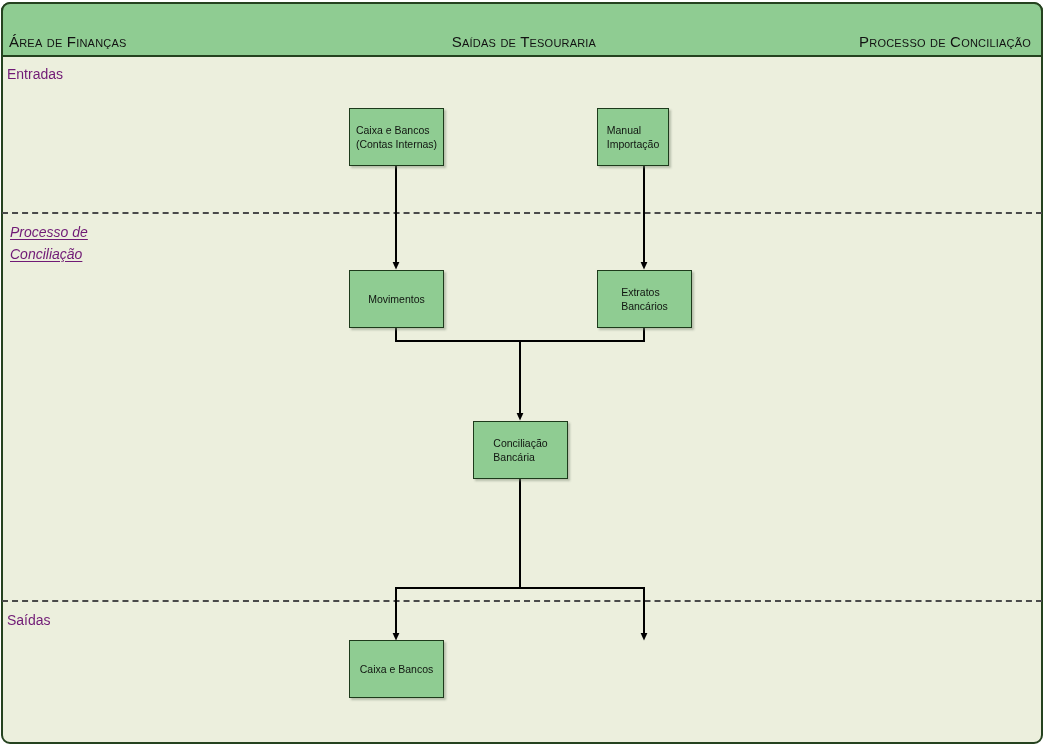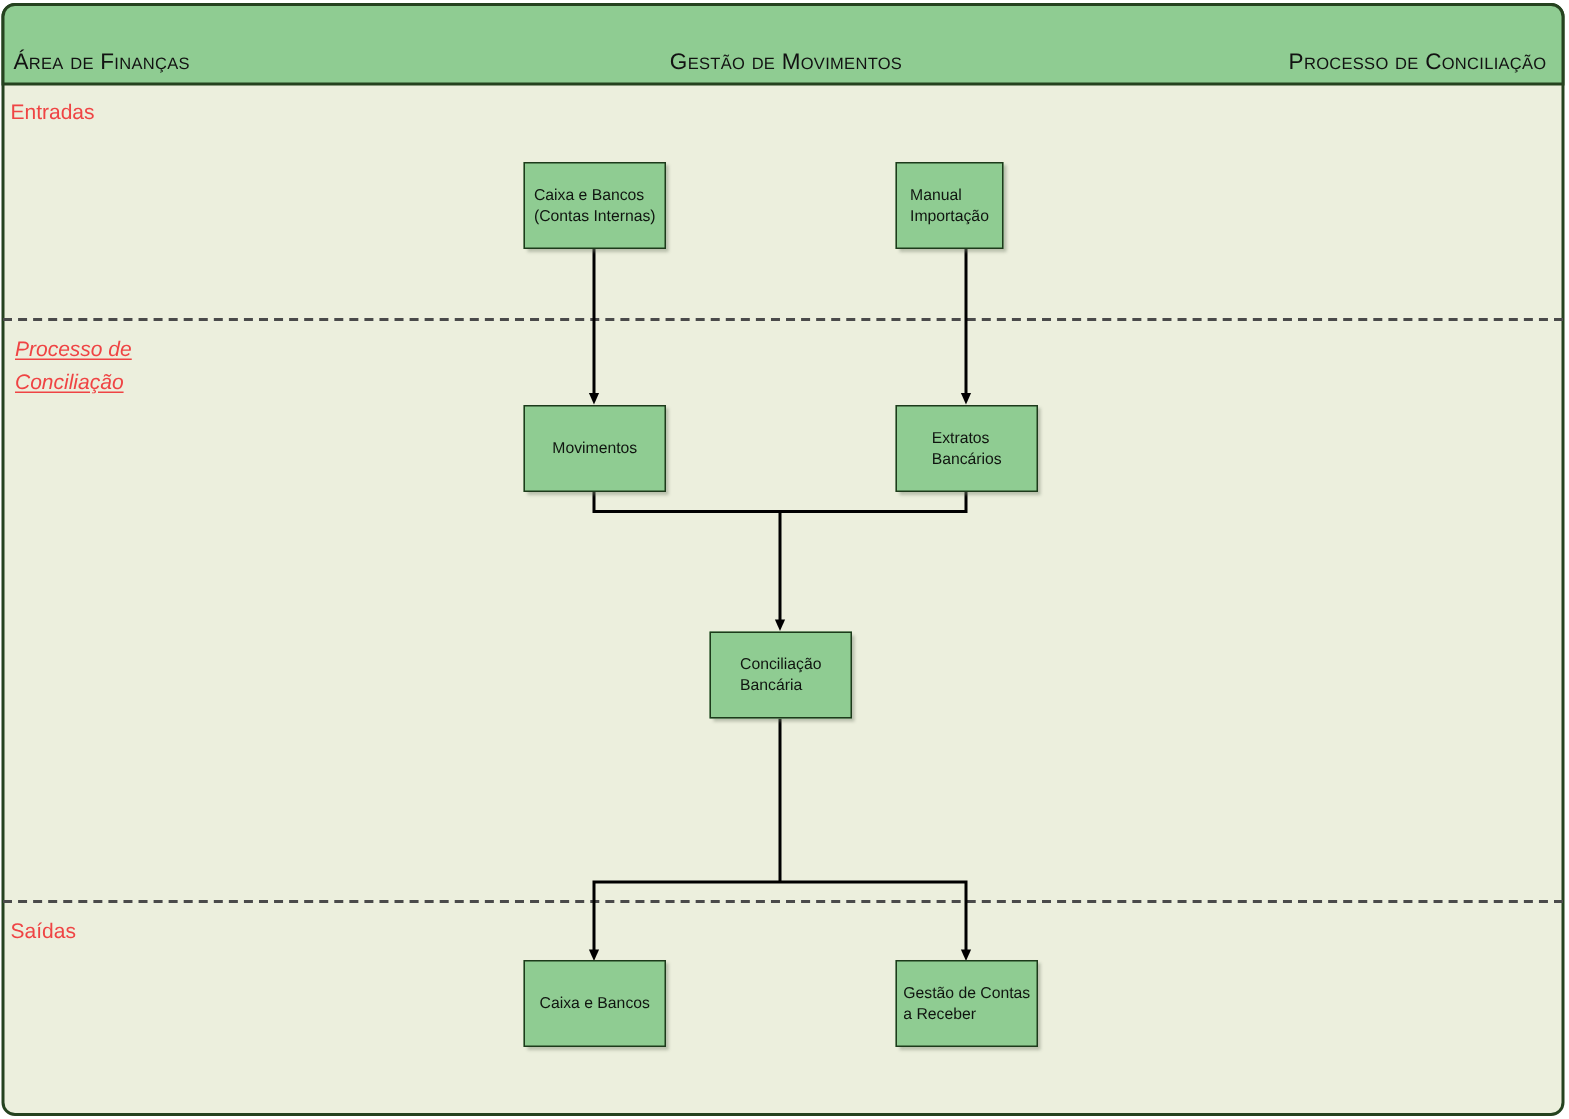--- a/index.html
+++ b/index.html
@@ -55,21 +55,21 @@
 
   .lane-divider {
     position: absolute;
     left: 2px;
     width: 1040px;
     height: 0;
     border-top: 2px dashed #4a4a4a;
   }
   .lane-label {
     position: absolute;
-    color: #ef4444;
+    color: #701a75;
     font-size: 14px;
     line-height: 1.55;
     white-space: pre-line;
   }
   .lane-label.underline {
     text-decoration: underline;
     text-underline-offset: 2px;
     font-style: italic;
   }
 
@@ -101,21 +101,21 @@
 </style>
 </head>
 <body>
 
 <div id="canvas">
 
   <div class="frame"></div>
 
   <div class="header-band">
     <div class="header-label hl-left">Área de Finanças</div>
-    <div class="header-label hl-mid">Gestão de Movimentos</div>
+    <div class="header-label hl-mid">Saídas de Tesouraria</div>
     <div class="header-label hl-right">Processo de Conciliação</div>
   </div>
 
   <div class="lane-label" style="left:7px; top:64px;">Entradas</div>
 
   <div class="lane-divider" style="top:212px;"></div>
 
   <div class="lane-label underline" style="left:10px; top:222px;">Processo de
 Conciliação</div>
 
@@ -150,16 +150,14 @@
   <div class="node" style="left:349px; top:270px; width:95px; height:58px;">Movimentos</div>
 
   <div class="node" style="left:597px; top:270px; width:95px; height:58px;">Extratos
 Bancários</div>
 
   <div class="node" style="left:473px; top:421px; width:95px; height:58px;">Conciliação
 Bancária</div>
 
   <div class="node" style="left:349px; top:640px; width:95px; height:58px;">Caixa e Bancos</div>
 
-  <div class="node" style="left:597px; top:640px; width:95px; height:58px;">Gestão de Contas
-a Receber</div>
 
 </div>
 
 </body></html>

